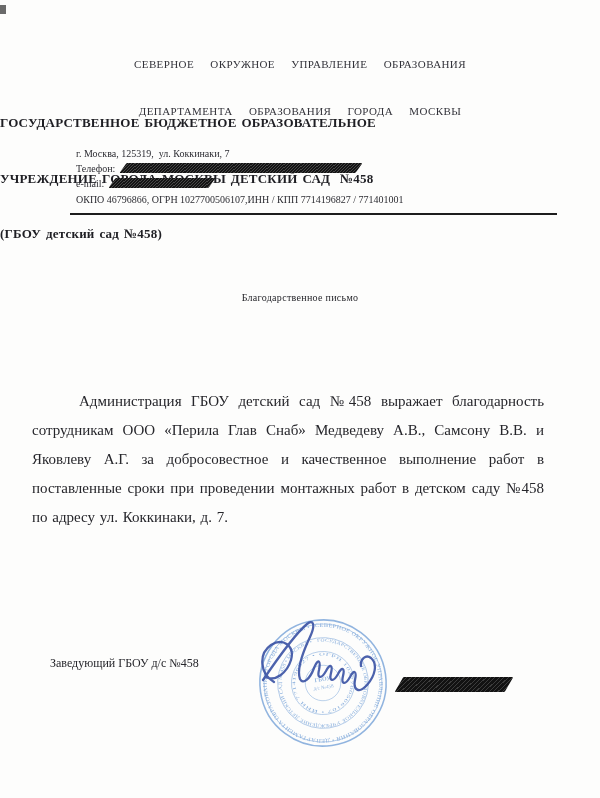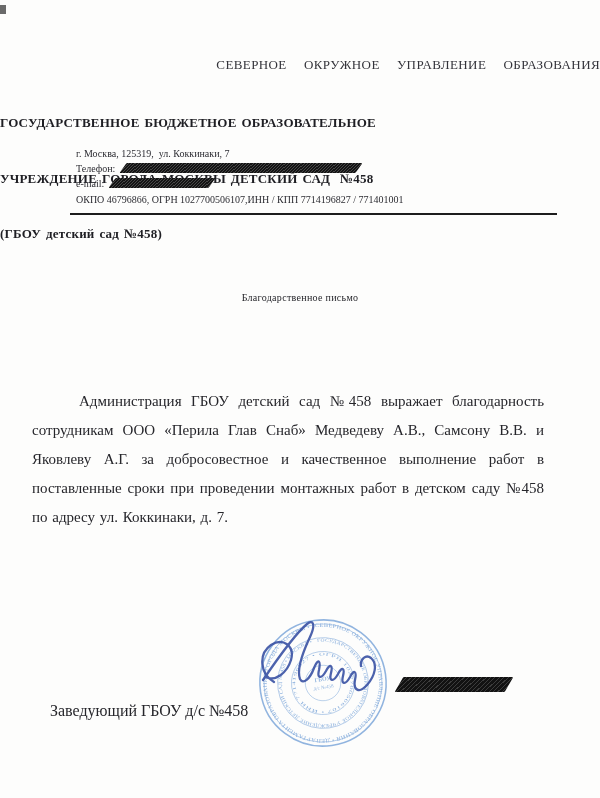--- a/index.html
+++ b/index.html
@@ -3,22 +3,22 @@
 <meta charset="utf-8">
 <style>
   html,body { margin:0; padding:0; background:#e8e8e8; }
   .page {
     position:relative; width:600px; height:798px; margin:0 auto;
     background:#fdfdfc; overflow:hidden;
     font-family:"Liberation Serif","DejaVu Serif",serif;
     color:#26262b;
   }
   .dept {
-    position:absolute; top:26px; left:0; right:0; text-align:right;
-    font-size:13px; line-height:15.5px; letter-spacing:.4px;
+    position:absolute; top:26px; left:0; right:0; text-align:center;
+    font-size:11px; line-height:15.5px; letter-spacing:.4px;
     word-spacing:5px; color:#33333a; white-space:pre-wrap;
   }
   .orgname {
     position:absolute; top:77px; left:0; right:0; text-align:left;
     font-weight:bold; font-size:13px; line-height:18.5px;
     letter-spacing:.2px; word-spacing:1.5px; color:#1f1f24; white-space:pre-wrap;
   }
   .contact {
     position:absolute; top:146px; left:76px; font-size:10px;
     line-height:15.2px; color:#2c2c32;
@@ -31,40 +31,41 @@
   }
   .redact.phone { width:236px; }
   .redact.email { width:100px; }
   .rule { position:absolute; left:70px; top:213px; width:487px; height:2px; background:#1d1d1d; }
   .title { position:absolute; top:292px; left:0; right:0; text-align:center; font-size:10px; letter-spacing:.3px; }
   .body-par {
     position:absolute; top:372px; left:32px; width:512px;
     font-size:15px; line-height:29px; text-align:justify;
     text-indent:47px; word-spacing:1px; color:#26262b;
   }
-  .signoff { position:absolute; top:702px; left:50px; font-size:16px; }
+  .signoff { position:absolute; top:656px; left:50px; font-size:12px; }
   .stamp-wrap { position:absolute; left:254px; top:614px; width:138px; height:138px; transform:rotate(-8deg); opacity:.95; }
   .stamp-wrap svg { width:100%; height:100%; }
   .sig-svg { position:absolute; left:250px; top:612px; width:162px; height:102px; }
   .redact-sig {
     position:absolute; left:399px; top:677px; width:110px; height:15px;
     background:repeating-linear-gradient(115deg,#121212 0px,#121212 3px,#3c3c3c 3px,#3c3c3c 4px);
     transform:skewX(-30deg); border-radius:1px;
   }
   .artifact { position:absolute; left:0; top:5px; width:6px; height:9px; background:#454545; opacity:.8; }
 </style>
 </head>
 <body>
 
 <div class="page">
 
   <div class="artifact"></div>
 
   <div class="dept">
     <div>СЕВЕРНОЕ  ОКРУЖНОЕ  УПРАВЛЕНИЕ  ОБРАЗОВАНИЯ</div>
+    <div>ДЕПАРТАМЕНТА  ОБРАЗОВАНИЯ  ГОРОДА  МОСКВЫ</div>
   </div>
 
   <div class="orgname">
     <div>ГОСУДАРСТВЕННОЕ БЮДЖЕТНОЕ ОБРАЗОВАТЕЛЬНОЕ</div>
     <div>УЧРЕЖДЕНИЕ ГОРОДА МОСКВЫ ДЕТСКИЙ САД  №458</div>
     <div>(ГБОУ детский сад №458)</div>
   </div>
 
   <div class="contact">
     <div class="row">г. Москва, 125319,  ул. Коккинаки, 7</div>

